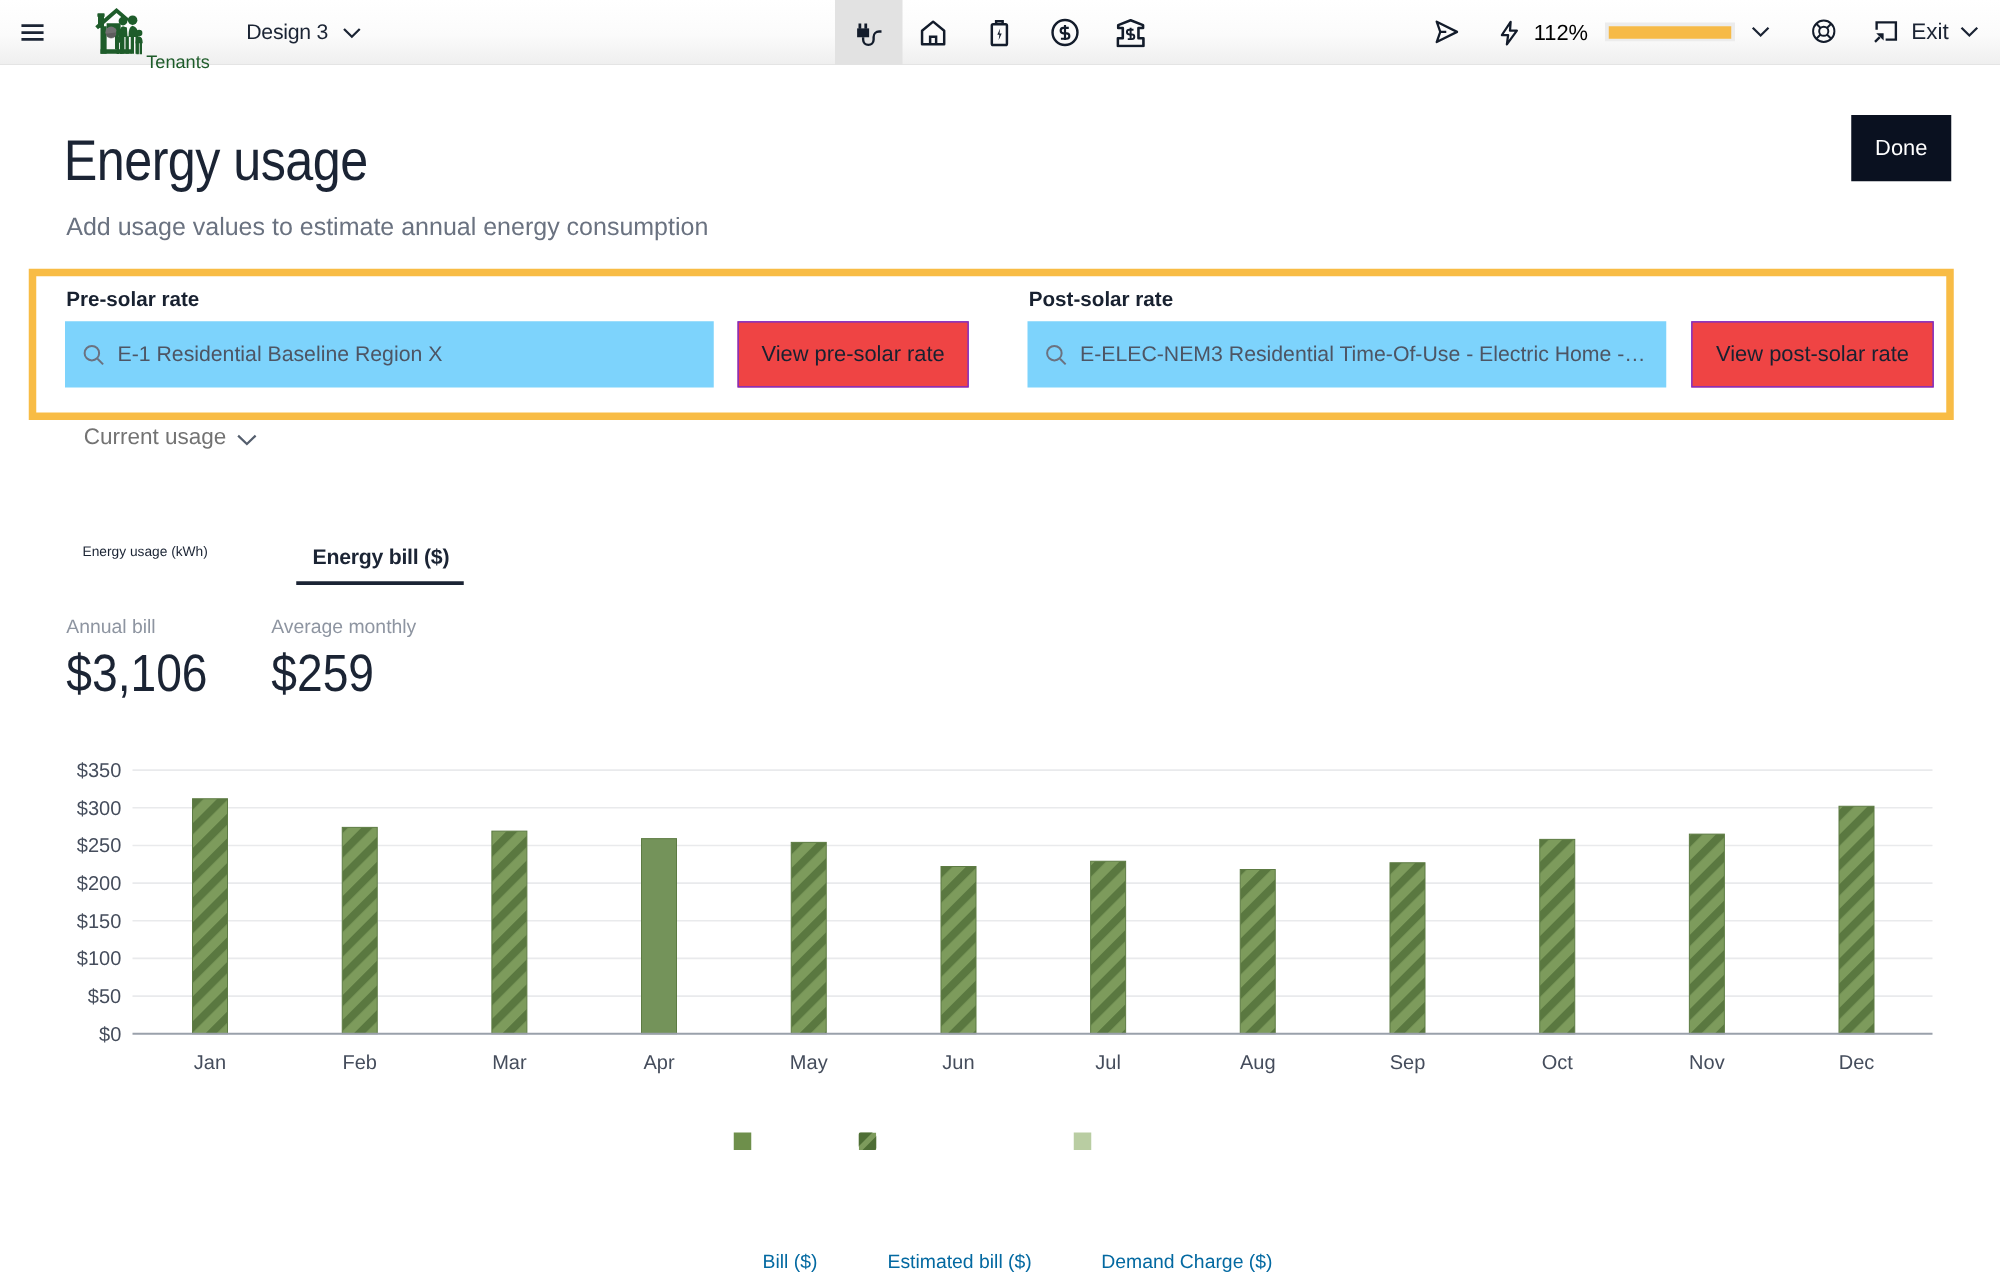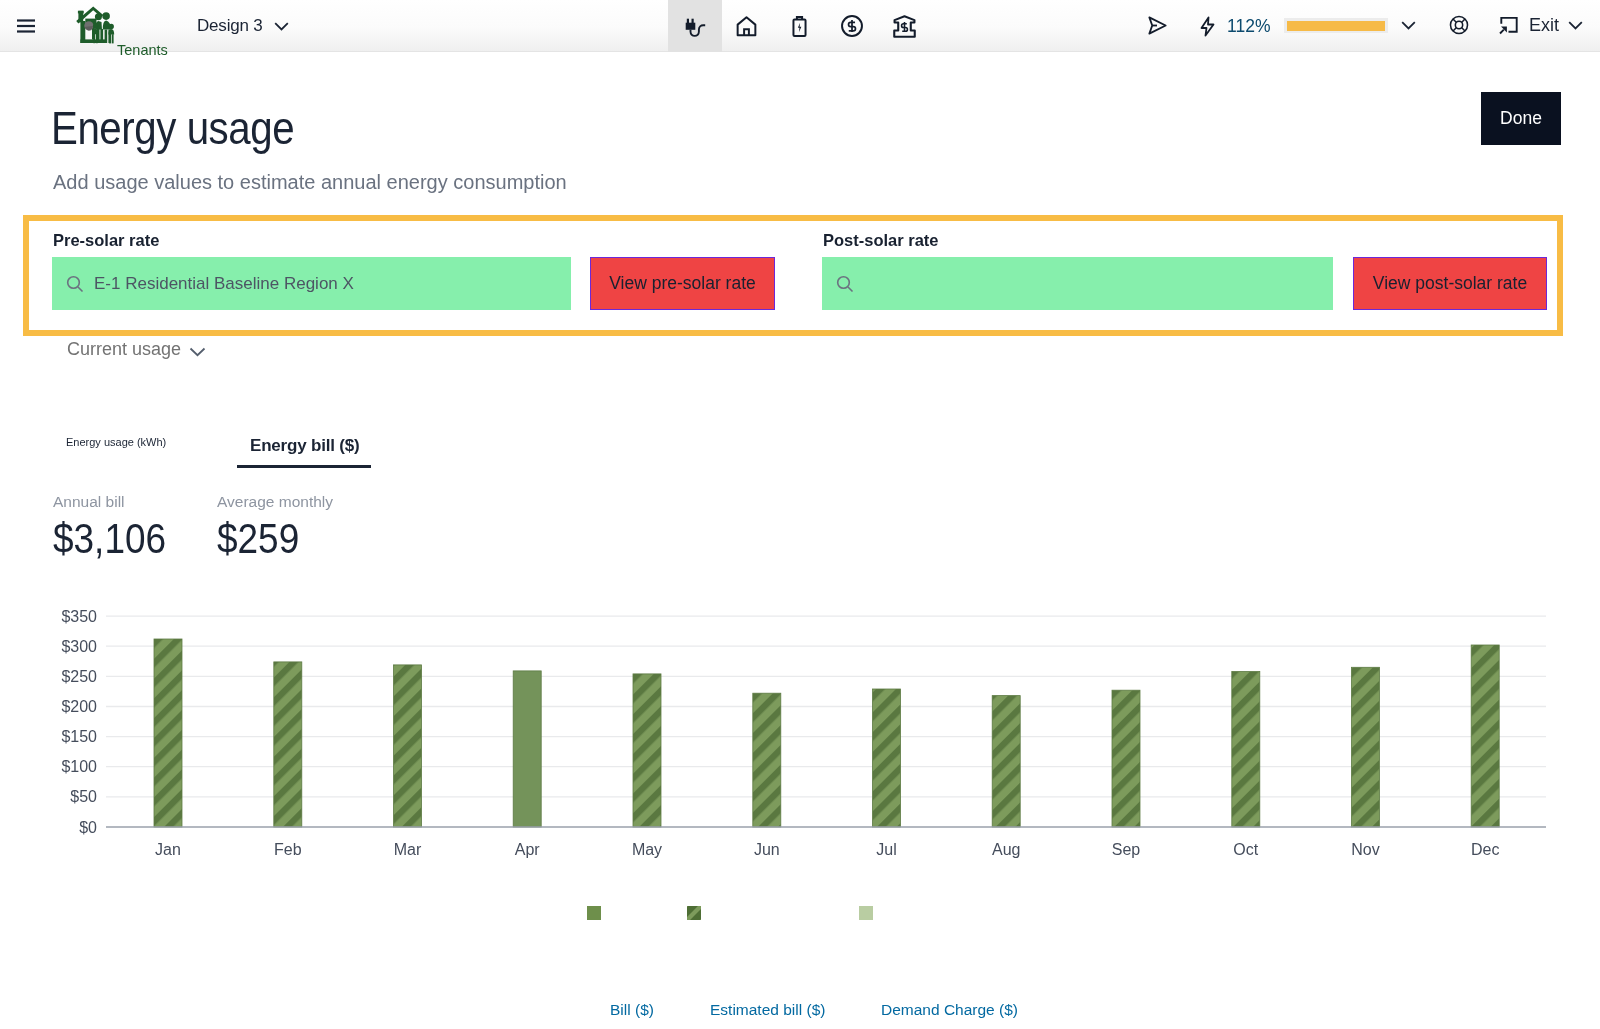--- a/index.html
+++ b/index.html
@@ -17,21 +17,21 @@
   
   .btn-outline { position:absolute; background:#ef4444; border:1px solid #6d28d9; color:#182130;
      font-size:17.5px; display:flex; align-items:center; justify-content:center; }
   #done { position:absolute; left:1481px; top:92px; width:80px; height:53px; background:#0a1120;
      color:#fff; font-size:17.5px; display:flex; align-items:center; justify-content:center; }
 
   
   #ratebox { position:absolute; left:23px; top:215px; width:1540px; height:121px;
      border:6px solid #f8bc45; background:#fff; }
   .ratelabel { position:absolute; top:231px; font-size:16.5px; font-weight:700; color:#182130; letter-spacing:0; }
-  .rateinput { position:absolute; top:257px; height:53px; background:#86efac; display:flex; align-items:center;
+  .rateinput { position:absolute; top:257px; height:53px; background:#7dd3fc; display:flex; align-items:center;
      color:#4d5564; font-size:17px; }
   .rateinput svg { margin:0 9px 0 13px; flex:none; }
   .rateinput span { white-space:nowrap; overflow:hidden; }
 
   
   #h1 { position:absolute; left:51px; top:101px; font-size:46px; font-weight:500; color:#1b2434;
         letter-spacing:-0.5px; transform:scaleX(0.875); transform-origin:left top; white-space:nowrap; }
   #sub { position:absolute; left:53px; top:171px; font-size:20px; color:#6a7280; letter-spacing:0; }
   #curusage { position:absolute; left:67px; top:339px; font-size:18px; color:#737373; }
 
@@ -134,21 +134,21 @@
     </svg>
   </div>
 
   <svg class="abs" style="left:1146px; top:14px;" width="23" height="23" viewBox="0 0 24 24" fill="none" stroke="#131c2b" stroke-width="1.9" stroke-linejoin="round">
     <path d="M3.5 3.5 L20.5 12 L3.5 20.5 L6.5 12 Z"></path>
       <line x1="6.5" y1="12" x2="11.5" y2="12"></line>
   </svg>
   <svg class="abs" style="left:1199px; top:16px;" width="17" height="21" viewBox="0 0 17 21" fill="none" stroke="#131c2b" stroke-width="1.8" stroke-linejoin="round">
     <path d="M9.5 1.5 L2.5 12 L7.5 12 L6.5 19.5 L14.5 8.5 L9 8.5 Z"></path>
   </svg>
-  <div class="abs" style="left:1227px; top:16px; font-size:17.5px; color:#0c4a6e;">112%</div>
+  <div class="abs" style="left:1227px; top:16px; font-size:17.5px; color:#000000;">112%</div>
   <div class="abs" style="left:1284px; top:18px; width:104px; height:15px; background:#ececec;">
     <div style="position:absolute; left:3px; top:2.5px; width:98px; height:10px; background:#f6ba47;"></div>
   </div>
   <svg class="abs" style="left:1401px; top:21px;" width="15" height="9" viewBox="0 0 15 9" fill="none" stroke="#1b2434" stroke-width="1.8">
       <path d="M1.2 1.2 L7.5 7.4 L13.8 1.2"></path>
     </svg>
   <svg class="abs" style="left:1448px; top:14px;" width="22" height="22" viewBox="0 0 24 24" fill="none" stroke="#131c2b" stroke-width="1.7">
     <circle cx="12" cy="12" r="9.3"></circle>
       <circle cx="12" cy="12" r="4"></circle>
     <line x1="5.5" y1="5.5" x2="9.2" y2="9.2"></line>
@@ -178,20 +178,21 @@
       <circle cx="8.5" cy="8.5" r="5.8"></circle>
         <line x1="13" y1="13" x2="17.5" y2="17.5"></line>
     </svg>
     <span>E-1 Residential Baseline Region X</span>
   </div>
   <div class="rateinput" style="left:822px; width:511px;">
     <svg width="20" height="20" viewBox="0 0 20 20" fill="none" stroke="#6b7280" stroke-width="1.6">
       <circle cx="8.5" cy="8.5" r="5.8"></circle>
         <line x1="13" y1="13" x2="17.5" y2="17.5"></line>
     </svg>
+    <span>E-ELEC-NEM3 Residential Time-Of-Use - Electric Home -…</span>
   </div>
   <div class="btn-outline" style="left:590px; top:257px; width:185px; height:53px;">View pre-solar rate</div>
   <div class="btn-outline" style="left:1353px; top:257px; width:194px; height:53px;">View post-solar rate</div>
 
   <div id="curusage">Current usage
     <svg style="margin-left:3px; vertical-align:-2px;" width="17" height="10" viewBox="0 0 17 10" fill="none" stroke="#545e6d" stroke-width="1.8">
         <path d="M1.5 1.5 L8.5 8.2 L15.5 1.5"></path>
       </svg>
   </div>
 

